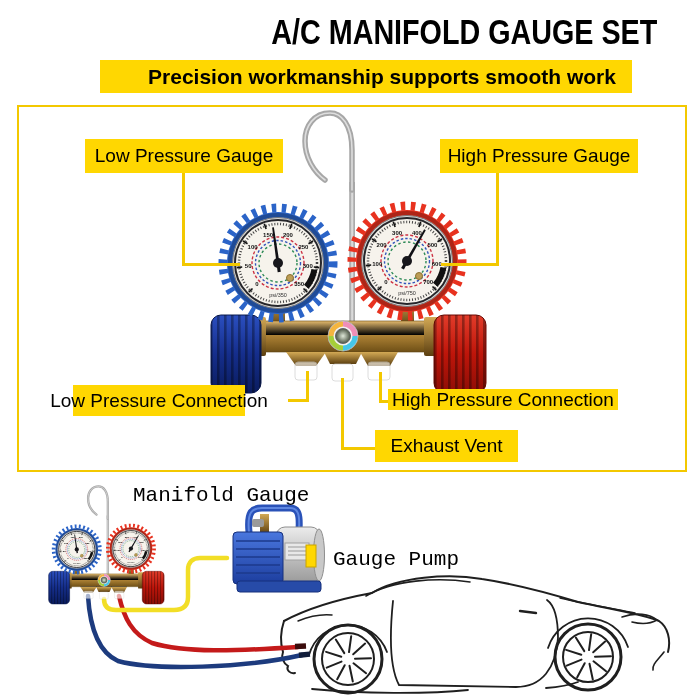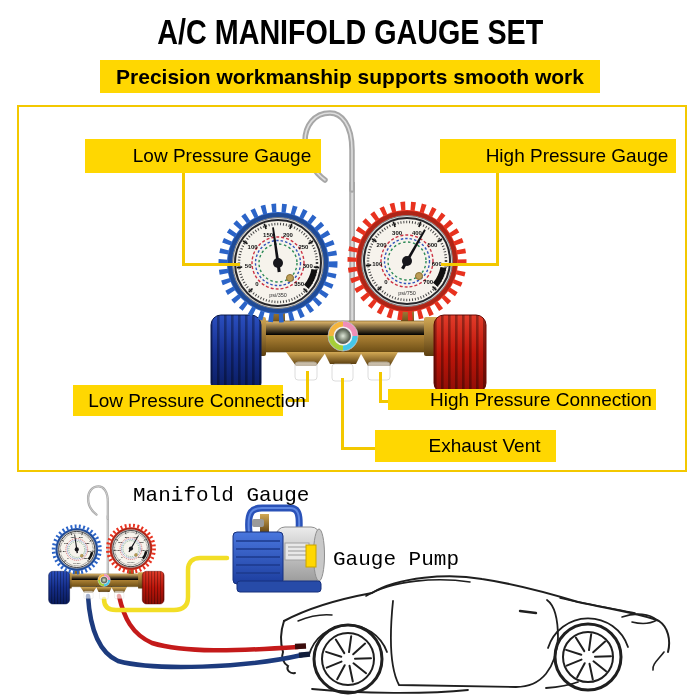--- a/index.html
+++ b/index.html
@@ -1,39 +1,39 @@
 <!DOCTYPE html>
 <html><head>
 <meta charset="utf-8">
 <style>
   html,body{margin:0;padding:0;}
   body{
     width:700px;height:700px;position:relative;background:#fff;overflow:hidden;
     font-family:"Liberation Sans",sans-serif;color:#000;
     --gold:#FFD701;--lineGold:#F3C800;
   }
-  #title-wrap{position:absolute;left:0;top:12px;width:700px;text-align:center;z-index:3;}
+  #title-wrap{position:absolute;left:0;top:12px;width:700px;text-align:right;z-index:3;}
   #title-wrap .t{
     display:inline-block;font-size:35px;font-weight:800;letter-spacing:0px;
     transform:scaleX(0.82);transform-origin:center;white-space:nowrap;
   }
   #banner{
     position:absolute;left:100px;top:60px;width:500px;height:33px;z-index:3;
     background:var(--gold);display:flex;align-items:center;justify-content:center;
-    font-size:21px;font-weight:700;
+    font-size:21px;font-weight:700;padding-left:32px;
   }
   #main-box{
     position:absolute;left:17px;top:105px;width:666px;height:363px;
     border:2px solid var(--lineGold);z-index:0;background:#fff;
   }
   #scene{position:absolute;left:0;top:0;z-index:1;}
   .callout{
     position:absolute;z-index:3;background:var(--gold);
     display:flex;align-items:center;justify-content:center;
-    font-size:19px;white-space:nowrap;padding-left:38px;
+    font-size:19px;white-space:nowrap;
   }
   #co-lpg{left:85px;top:139px;width:198px;height:34px;}
   #co-hpg{left:400px;top:139px;width:198px;height:34px;margin-left:40px;}
   #co-lpc{left:73px;top:385px;width:172px;height:31px;}
   #co-hpc{left:388px;top:389px;width:230px;height:21px;}
   #co-ev {left:375px;top:430px;width:143px;height:32px;}
   .cline{position:absolute;background:var(--lineGold);z-index:2;}
   #cl-1a{left:182px;top:172px;width:3px;height:93px;}
   #cl-1b{left:182px;top:263px;width:58px;height:3px;}
   #cl-2a{left:496px;top:172px;width:3px;height:93px;}

